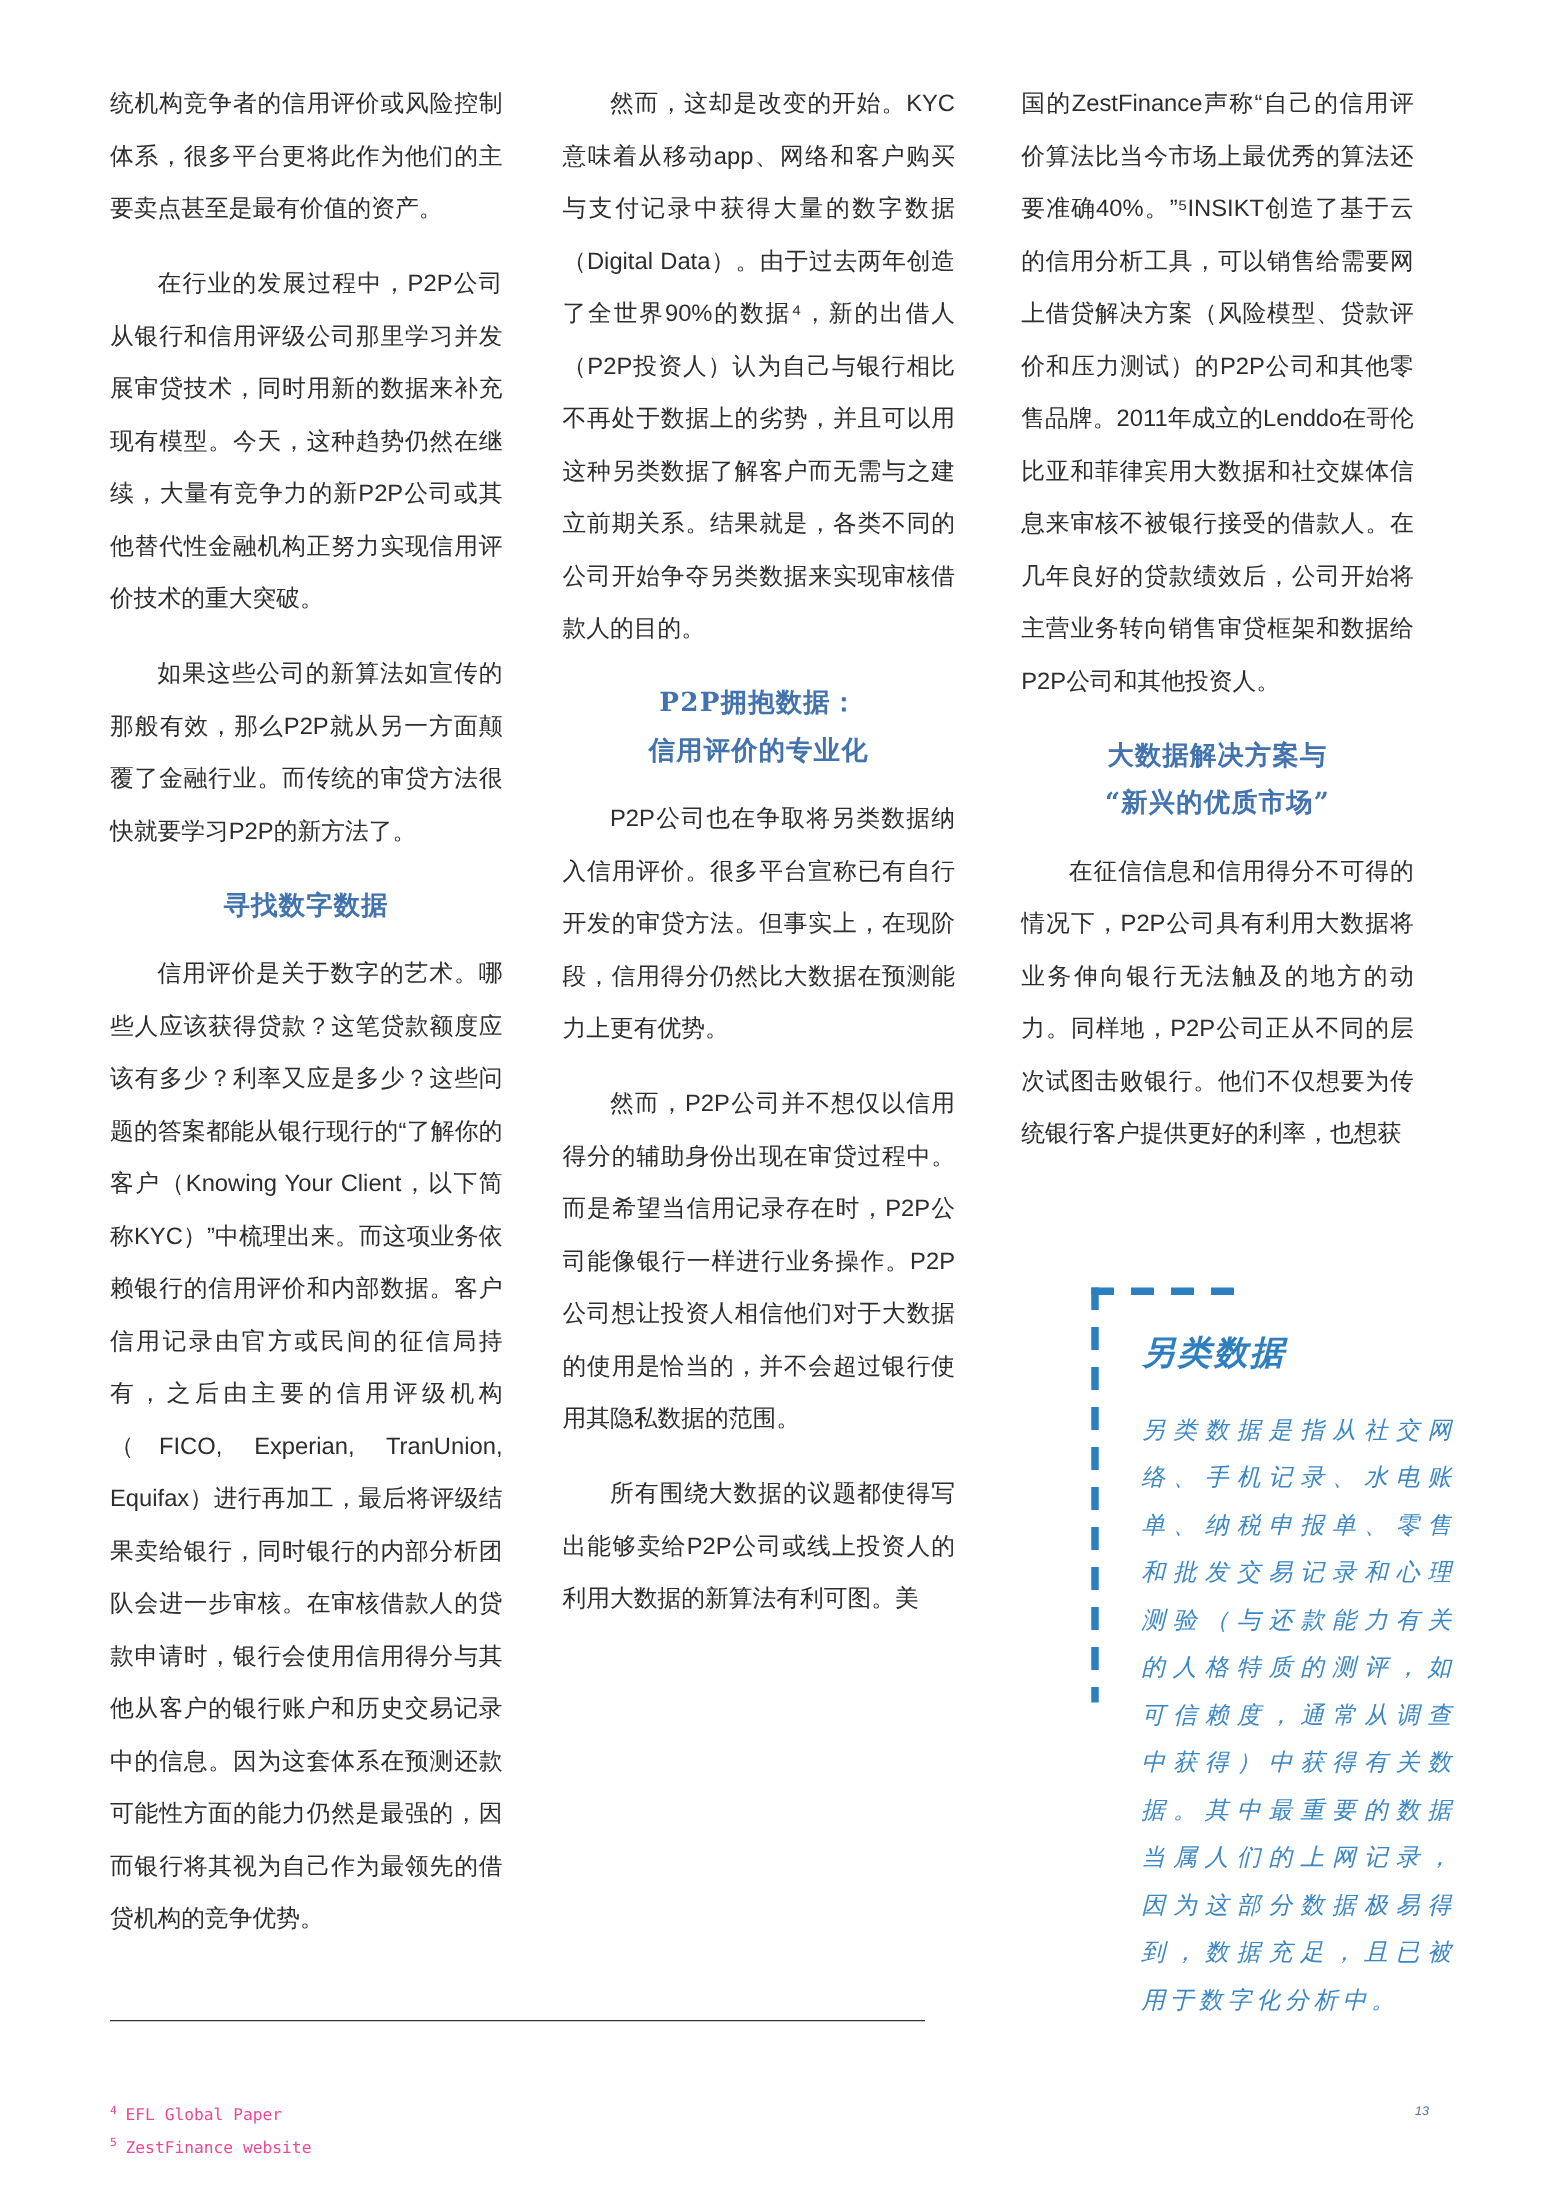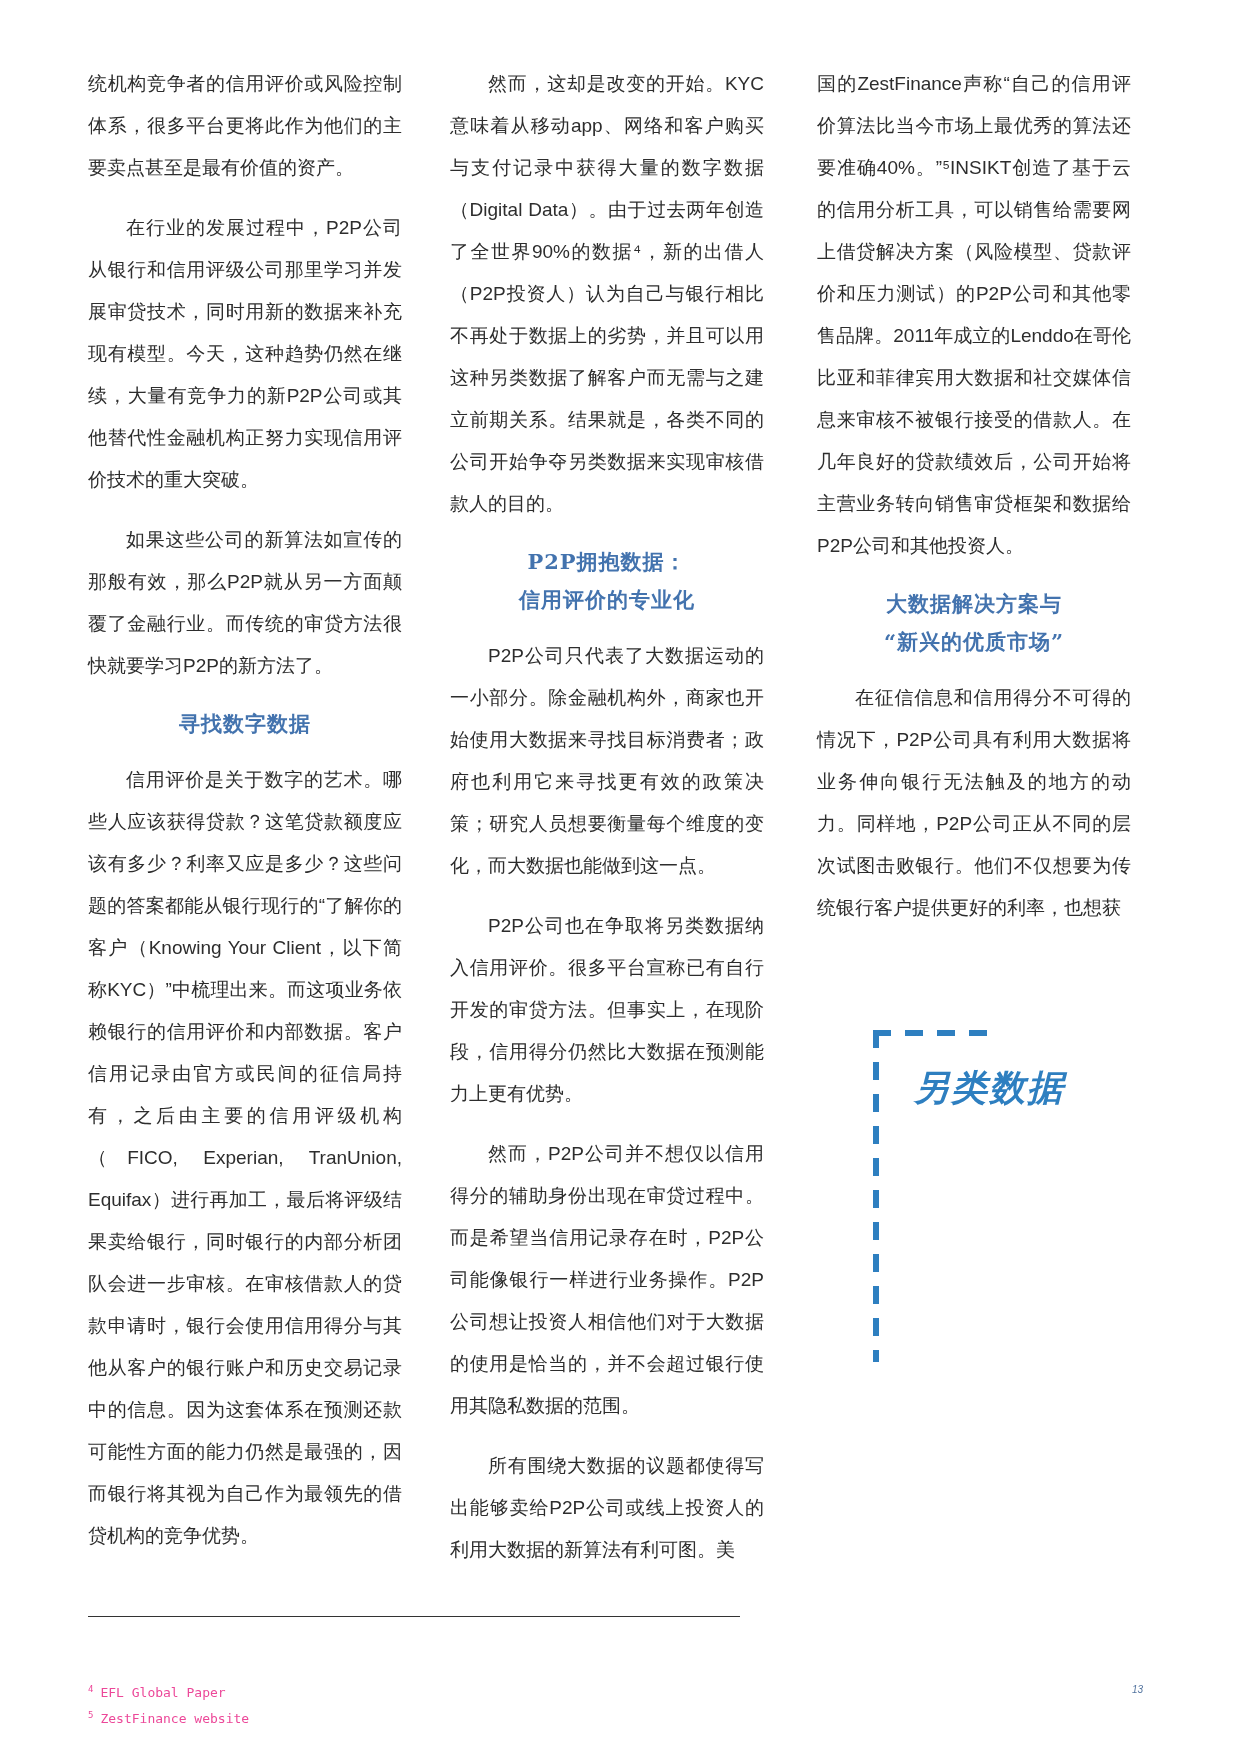--- a/index.html
+++ b/index.html
@@ -22,21 +22,21 @@
   .sidebar{position:absolute;left:873px;top:1030px;width:300px;}
   .sb-top{
     position:absolute;left:0;top:0;width:116px;height:6px;
     background:repeating-linear-gradient(to right,#2e7fc0 0 18px,transparent 18px 32px);
   }
   .sb-left{
     position:absolute;left:0;top:0;width:6px;height:332px;
     background:repeating-linear-gradient(to bottom,#2e7fc0 0 18px,transparent 18px 32px);
   }
   .sidebar-title{
-    margin:34px 0 0 40px;font-size:36px;font-weight:bold;font-style:italic;
+    margin:34px 0 0 40px;font-size:27px;font-weight:bold;font-style:italic;
     color:#2e7fc0;letter-spacing:2px;
   }
   .sidebar-body{
     margin:26px 0 0 40px;width:252px;font-size:19px;line-height:38px;letter-spacing:4px;
     font-style:italic;color:#3b87c5;text-align:justify;
   }
 
   .footnote-rule{position:absolute;left:88px;top:1616px;width:652px;height:1px;background:#333333;}
   .footnotes{
     position:absolute;left:88px;top:1678px;
@@ -58,39 +58,39 @@
     <h3 class="sec-heading">寻找数字数据</h3>
     <p class="ind">信用评价是关于数字的艺术。哪些人应该获得贷款？这笔贷款额度应该有多少？利率又应是多少？这些问题的答案都能从银行现行的“了解你的客户（Knowing Your Client，以下简称KYC）”中梳理出来。而这项业务依赖银行的信用评价和内部数据。客户信用记录由官方或民间的征信局持有，之后由主要的信用评级机构（FICO, Experian, TranUnion, Equifax）进行再加工，最后将评级结果卖给银行，同时银行的内部分析团队会进一步审核。在审核借款人的贷款申请时，银行会使用信用得分与其他从客户的银行账户和历史交易记录中的信息。因为这套体系在预测还款可能性方面的能力仍然是最强的，因而银行将其视为自己作为最领先的借贷机构的竞争优势。</p>
   </div>
 
   <div class="col" id="col2">
     <p class="ind">然而，这却是改变的开始。KYC意味着从移动app、网络和客户购买与支付记录中获得大量的数字数据（Digital Data）。由于过去两年创造了全世界90%的数据⁴，新的出借人（P2P投资人）认为自己与银行相比不再处于数据上的劣势，并且可以用这种另类数据了解客户而无需与之建立前期关系。结果就是，各类不同的公司开始争夺另类数据来实现审核借款人的目的。</p>
     <h3 class="sec-heading">
       <span class="hl">P2P拥抱数据：</span>
       <span class="hl">信用评价的专业化</span>
     </h3>
-    <p class="ind">P2P公司只代表了大数据运动的一小部分。除金融机构外，商家也开始使用大数据来寻找目标消费者；政府也利用它来寻找更有效的政策决策；研究人员想要衡量每个维度的变化，而大数据也能做到这一点。</p>
     <p class="ind">P2P公司也在争取将另类数据纳入信用评价。很多平台宣称已有自行开发的审贷方法。但事实上，在现阶段，信用得分仍然比大数据在预测能力上更有优势。</p>
     <p class="ind">然而，P2P公司并不想仅以信用得分的辅助身份出现在审贷过程中。而是希望当信用记录存在时，P2P公司能像银行一样进行业务操作。P2P公司想让投资人相信他们对于大数据的使用是恰当的，并不会超过银行使用其隐私数据的范围。</p>
     <p class="ind">所有围绕大数据的议题都使得写出能够卖给P2P公司或线上投资人的利用大数据的新算法有利可图。美</p>
   </div>
 
   <div class="col" id="col3">
     <p>国的ZestFinance声称“自己的信用评价算法比当今市场上最优秀的算法还要准确40%。”⁵INSIKT创造了基于云的信用分析工具，可以销售给需要网上借贷解决方案（风险模型、贷款评价和压力测试）的P2P公司和其他零售品牌。2011年成立的Lenddo在哥伦比亚和菲律宾用大数据和社交媒体信息来审核不被银行接受的借款人。在几年良好的贷款绩效后，公司开始将主营业务转向销售审贷框架和数据给P2P公司和其他投资人。</p>
     <h3 class="sec-heading">
       <span class="hl">大数据解决方案与</span>
       <span class="hl">“新兴的优质市场”</span>
     </h3>
     <p class="ind">在征信信息和信用得分不可得的情况下，P2P公司具有利用大数据将业务伸向银行无法触及的地方的动力。同样地，P2P公司正从不同的层次试图击败银行。他们不仅想要为传统银行客户提供更好的利率，也想获</p>
   </div>
 
   <aside class="sidebar">
     <div class="sb-top"></div>
     <div class="sb-left"></div>
     <h4 class="sidebar-title">另类数据</h4>
+    <p class="sidebar-body">另类数据是指从社交网络、手机记录、水电账单、纳税申报单、零售和批发交易记录和心理测验（与还款能力有关的人格特质的测评，如可信赖度，通常从调查中获得）中获得有关数据。其中最重要的数据当属人们的上网记录，因为这部分数据极易得到，数据充足，且已被用于数字化分析中。</p>
   </aside>
 
   <div class="footnote-rule"></div>
 
   <div class="footnotes">
     <div>
       <sup>4</sup><span>EFL Global Paper</span>
     </div>
     <div>
       <sup>5</sup><span>ZestFinance website</span>

